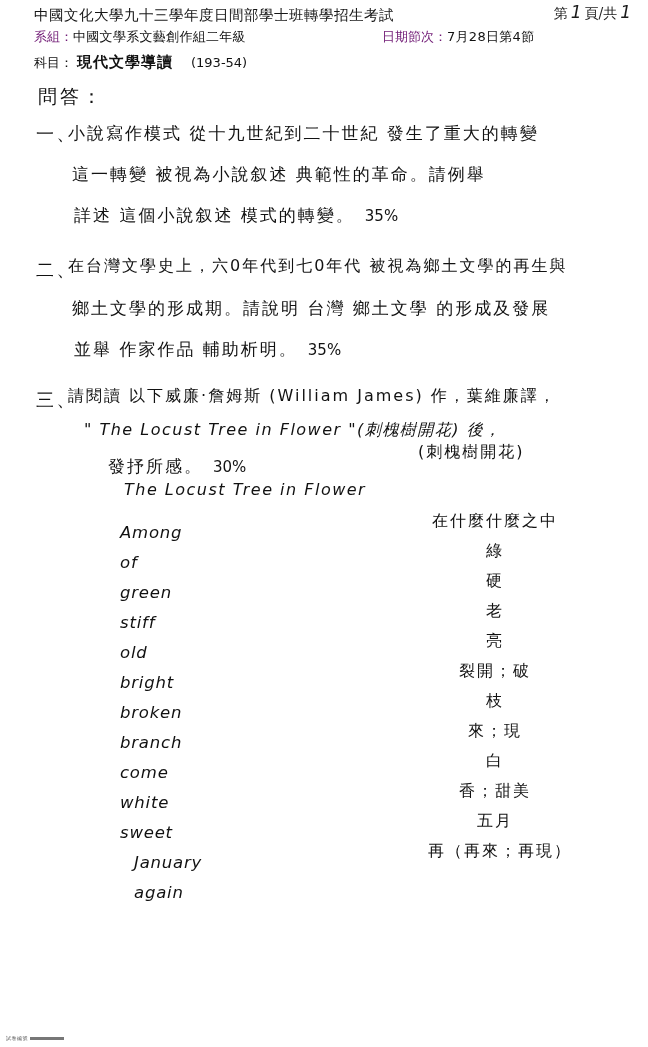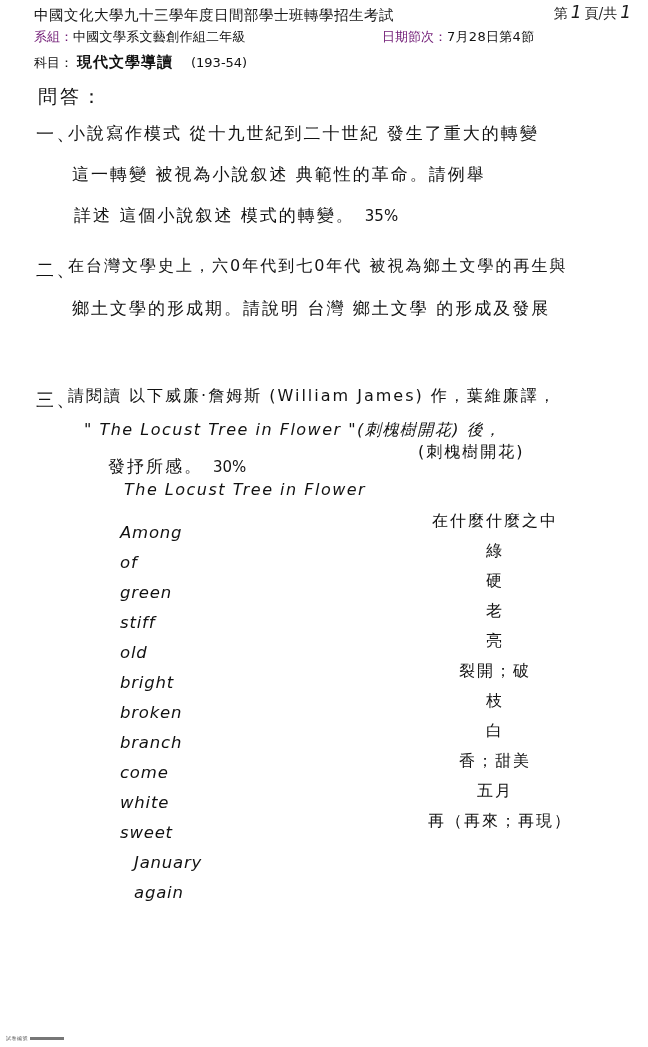--- a/index.html
+++ b/index.html
@@ -202,20 +202,23 @@
   <div class="q-num cjk-hw" style="left:36px; top:122px;">一、</div>
   <div class="q-line cjk-hw" style="left:68px; top:122px;">小說寫作模式 從十九世紀到二十世紀 發生了重大的轉變</div>
   <div class="q-line cjk-hw" style="left:72px; top:163px;">這一轉變 被視為小說叙述 典範性的革命。請例舉</div>
   <div class="q-line cjk-hw" style="left:74px; top:204px;">
     <span>詳述 這個小說叙述 模式的轉變。</span><span class="pct">35%</span>
   </div>
 
   <div class="q-num cjk-hw" style="left:36px; top:258px;">二、</div>
   <div class="q-line cjk-hw" style="left:68px; top:256px; font-size:16px;">在台灣文學史上，六0年代到七0年代 被視為鄉土文學的再生與</div>
   <div class="q-line cjk-hw" style="left:72px; top:297px;">鄉土文學的形成期。請說明 台灣 鄉土文學 的形成及發展</div>
+  <div class="q-line cjk-hw" style="left:74px; top:338px;">
+    <span>並舉 作家作品 輔助析明。</span><span class="pct">35%</span>
+  </div>
 
   <div class="q-num cjk-hw" style="left:36px; top:388px;">三、</div>
   <div class="q-line cjk-hw" style="left:68px; top:386px; font-size:16px;">請閱讀 以下威廉‧詹姆斯 (William James) 作，葉維廉譯，</div>
   <div class="q-line" style="left:84px; top:420px; font-size:16px; font-family:'DejaVu Sans', sans-serif; letter-spacing:1.5px; font-style:italic;">" The Locust Tree in Flower "(刺槐樹開花) 後，</div>
   <div class="q-line cjk-hw" style="left:108px; top:455px;">
     <span>發抒所感。</span><span class="pct">30%</span>
   </div>
 
   <div class="poem-title" style="left:124px; top:480px;">The Locust Tree in Flower</div>
 
@@ -238,20 +241,21 @@
   </div>
 
   <div class="notes cjk-hw" style="left:418px; top:506px;text-align:center;">
     <div>在什麼什麼之中</div>
     <div>綠</div>
     <div>硬</div>
     <div>老</div>
     <div>亮</div>
     <div>裂開；破</div>
     <div>枝</div>
+    <div>來；現</div>
     <div>白</div>
     <div>香；甜美</div>
     <div>五月</div>
     <div style="padding-left:10px;">再（再來；再現）</div>
   </div>
 
   <div class="footer-mark">
     <span>試卷編號</span><span class="bar"></span>
   </div>
 

